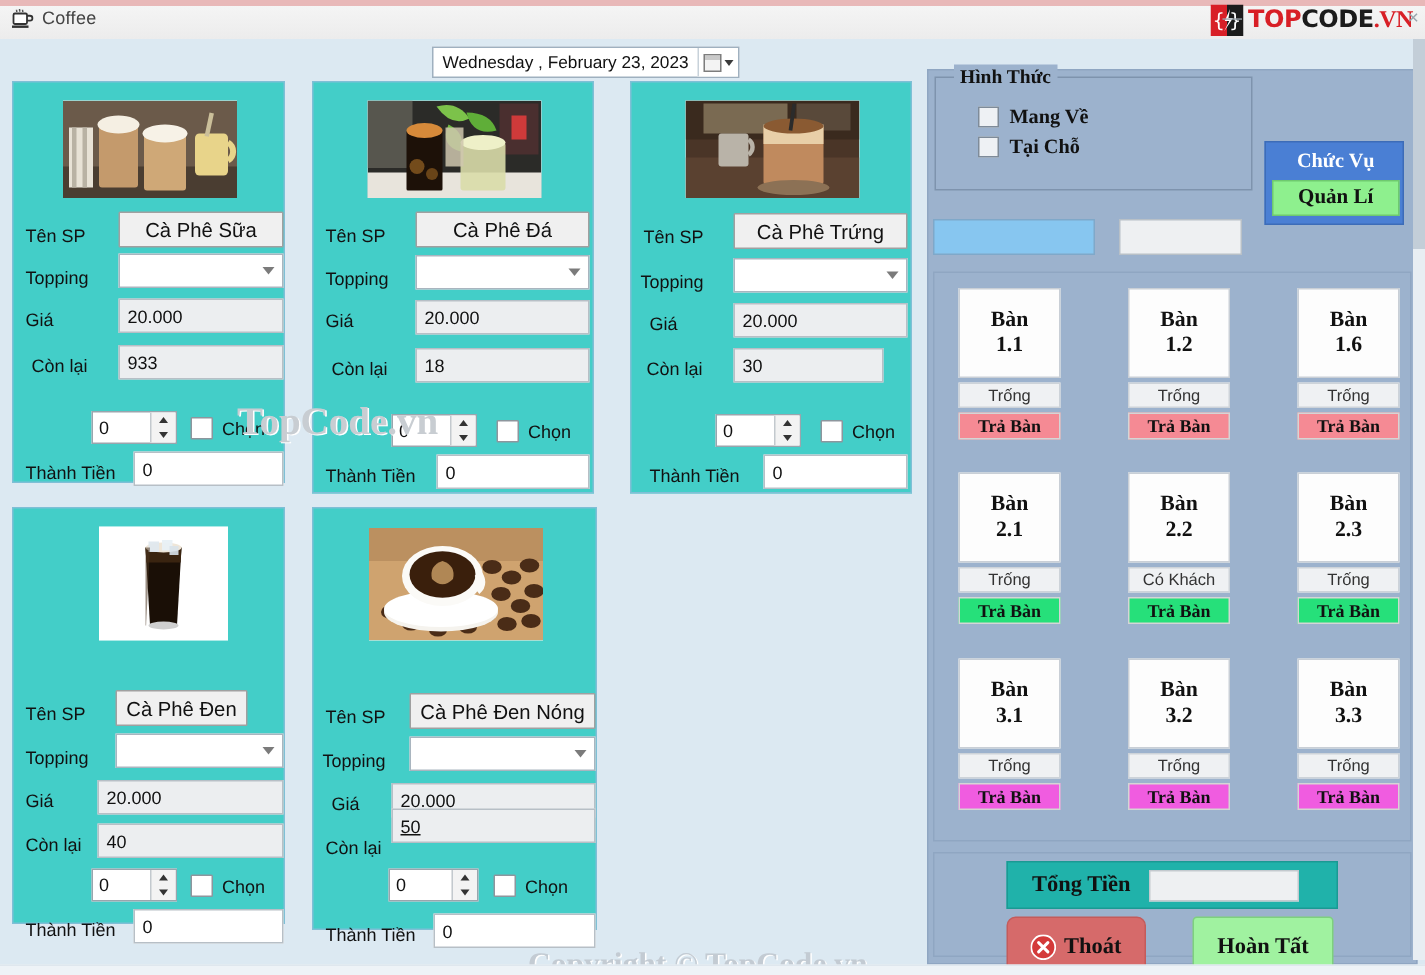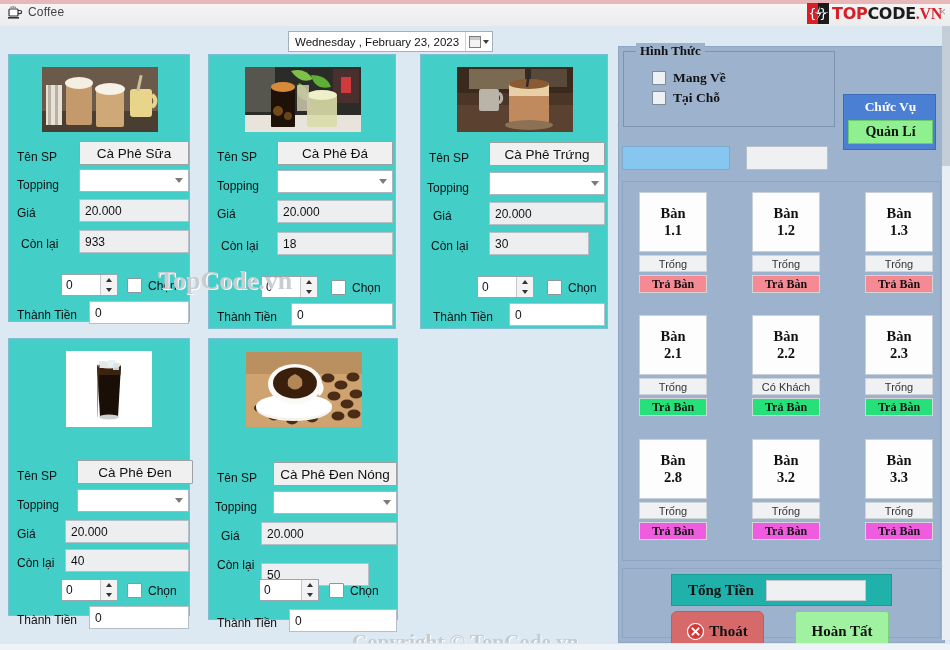--- a/index.html
+++ b/index.html
@@ -451,21 +451,21 @@
         <path d="M31 14 h24 l-0.6 10 h-22.8 Z" fill="#3a2410"></path>
         <ellipse cx="43" cy="14" rx="12" ry="3.4" fill="#efe6d8"></ellipse>
         <rect x="33" y="10" width="7" height="7" fill="#dfe8ee" opacity="0.95"></rect>
         <rect x="42" y="9" width="7" height="7" fill="#e8f0f5" opacity="0.95"></rect>
         <rect x="47" y="13" width="6" height="6" fill="#d8e2ea" opacity="0.9"></rect>
         <ellipse cx="43" cy="66" rx="10" ry="2.6" fill="#cfcfcf"></ellipse>
         <path d="M31 14 h3 l-2.6 52 h-0.4 Z" fill="#4a3520" opacity="0.55"></path>
       </svg>
     </div>
     <span class="field-label" style="left:8px;top:130px;">Tên SP</span>
-    <div class="name-btn" style="left:68px;top:121px;width:116px;height:24px;">Cà Phê Đen</div>
+    <div class="name-btn" style="left:68px;top:121px;width:88px;height:24px;">Cà Phê Đen</div>
     <span class="field-label" style="left:8px;top:159px;">Topping</span>
     <div class="combo" style="left:68px;top:150px;width:112px;height:23px;">
       <span class="chev"></span>
     </div>
     <span class="field-label" style="left:8px;top:188px;">Giá</span>
     <div class="ro-input" style="left:56px;top:181px;width:124px;height:23px;">20.000</div>
     <span class="field-label" style="left:8px;top:217px;">Còn lại</span>
     <div class="ro-input" style="left:56px;top:210px;width:124px;height:23px;">40</div>
     <div class="spinner" style="left:52px;top:240px;width:57px;height:22px;">
       <span class="sp-val">0</span>
@@ -516,21 +516,21 @@
     </div>
     <span class="field-label" style="left:8px;top:132px;">Tên SP</span>
     <div class="name-btn" style="left:64px;top:123px;width:124px;height:24px;">Cà Phê Đen Nóng</div>
     <span class="field-label" style="left:6px;top:161px;">Topping</span>
     <div class="combo" style="left:64px;top:152px;width:124px;height:23px;">
       <span class="chev"></span>
     </div>
     <span class="field-label" style="left:12px;top:190px;">Giá</span>
     <div class="ro-input" style="left:52px;top:183px;width:136px;height:23px;">20.000</div>
     <span class="field-label" style="left:8px;top:219px;">Còn lại</span>
-    <div class="ro-input" style="left:52px;top:224px;width:108px;height:23px;text-decoration:underline;">50</div>
+    <div class="ro-input" style="left:52px;top:200px;width:136px;height:23px;text-decoration:underline;">50</div>
     <div class="spinner" style="left:50px;top:240px;width:60px;height:22px;">
       <span class="sp-val">0</span>
       <span class="sp-btns">
         <div>
             <i class="sp-up"></i>
           </div>
         <div>
             <i class="sp-dn"></i>
           </div>
       </span>
@@ -581,21 +581,21 @@
         <span>Bàn</span>
         <span>1.2</span>
       </div>
       <div class="tbl-status">Trống</div>
       <div class="tbl-action" style="background:#f58a94;">Trả Bàn</div>
     </div>
 
     <div class="table-cell" style="left:242px;top:10px;">
       <div class="tbl-btn">
         <span>Bàn</span>
-        <span>1.3</span>
+        <span>1.6</span>
       </div>
       <div class="tbl-status">Trống</div>
       <div class="tbl-action" style="background:#f58a94;">Trả Bàn</div>
     </div>
 
     <div class="table-cell" style="left:16px;top:133px;">
       <div class="tbl-btn">
         <span>Bàn</span>
         <span>2.1</span>
       </div>
@@ -617,21 +617,21 @@
         <span>Bàn</span>
         <span>2.3</span>
       </div>
       <div class="tbl-status">Trống</div>
       <div class="tbl-action" style="background:#26e07a;">Trả Bàn</div>
     </div>
 
     <div class="table-cell" style="left:16px;top:257px;">
       <div class="tbl-btn">
         <span>Bàn</span>
-        <span>2.8</span>
+        <span>3.1</span>
       </div>
       <div class="tbl-status">Trống</div>
       <div class="tbl-action" style="background:#f05ce0;">Trả Bàn</div>
     </div>
 
     <div class="table-cell" style="left:129px;top:257px;">
       <div class="tbl-btn">
         <span>Bàn</span>
         <span>3.2</span>
       </div>

